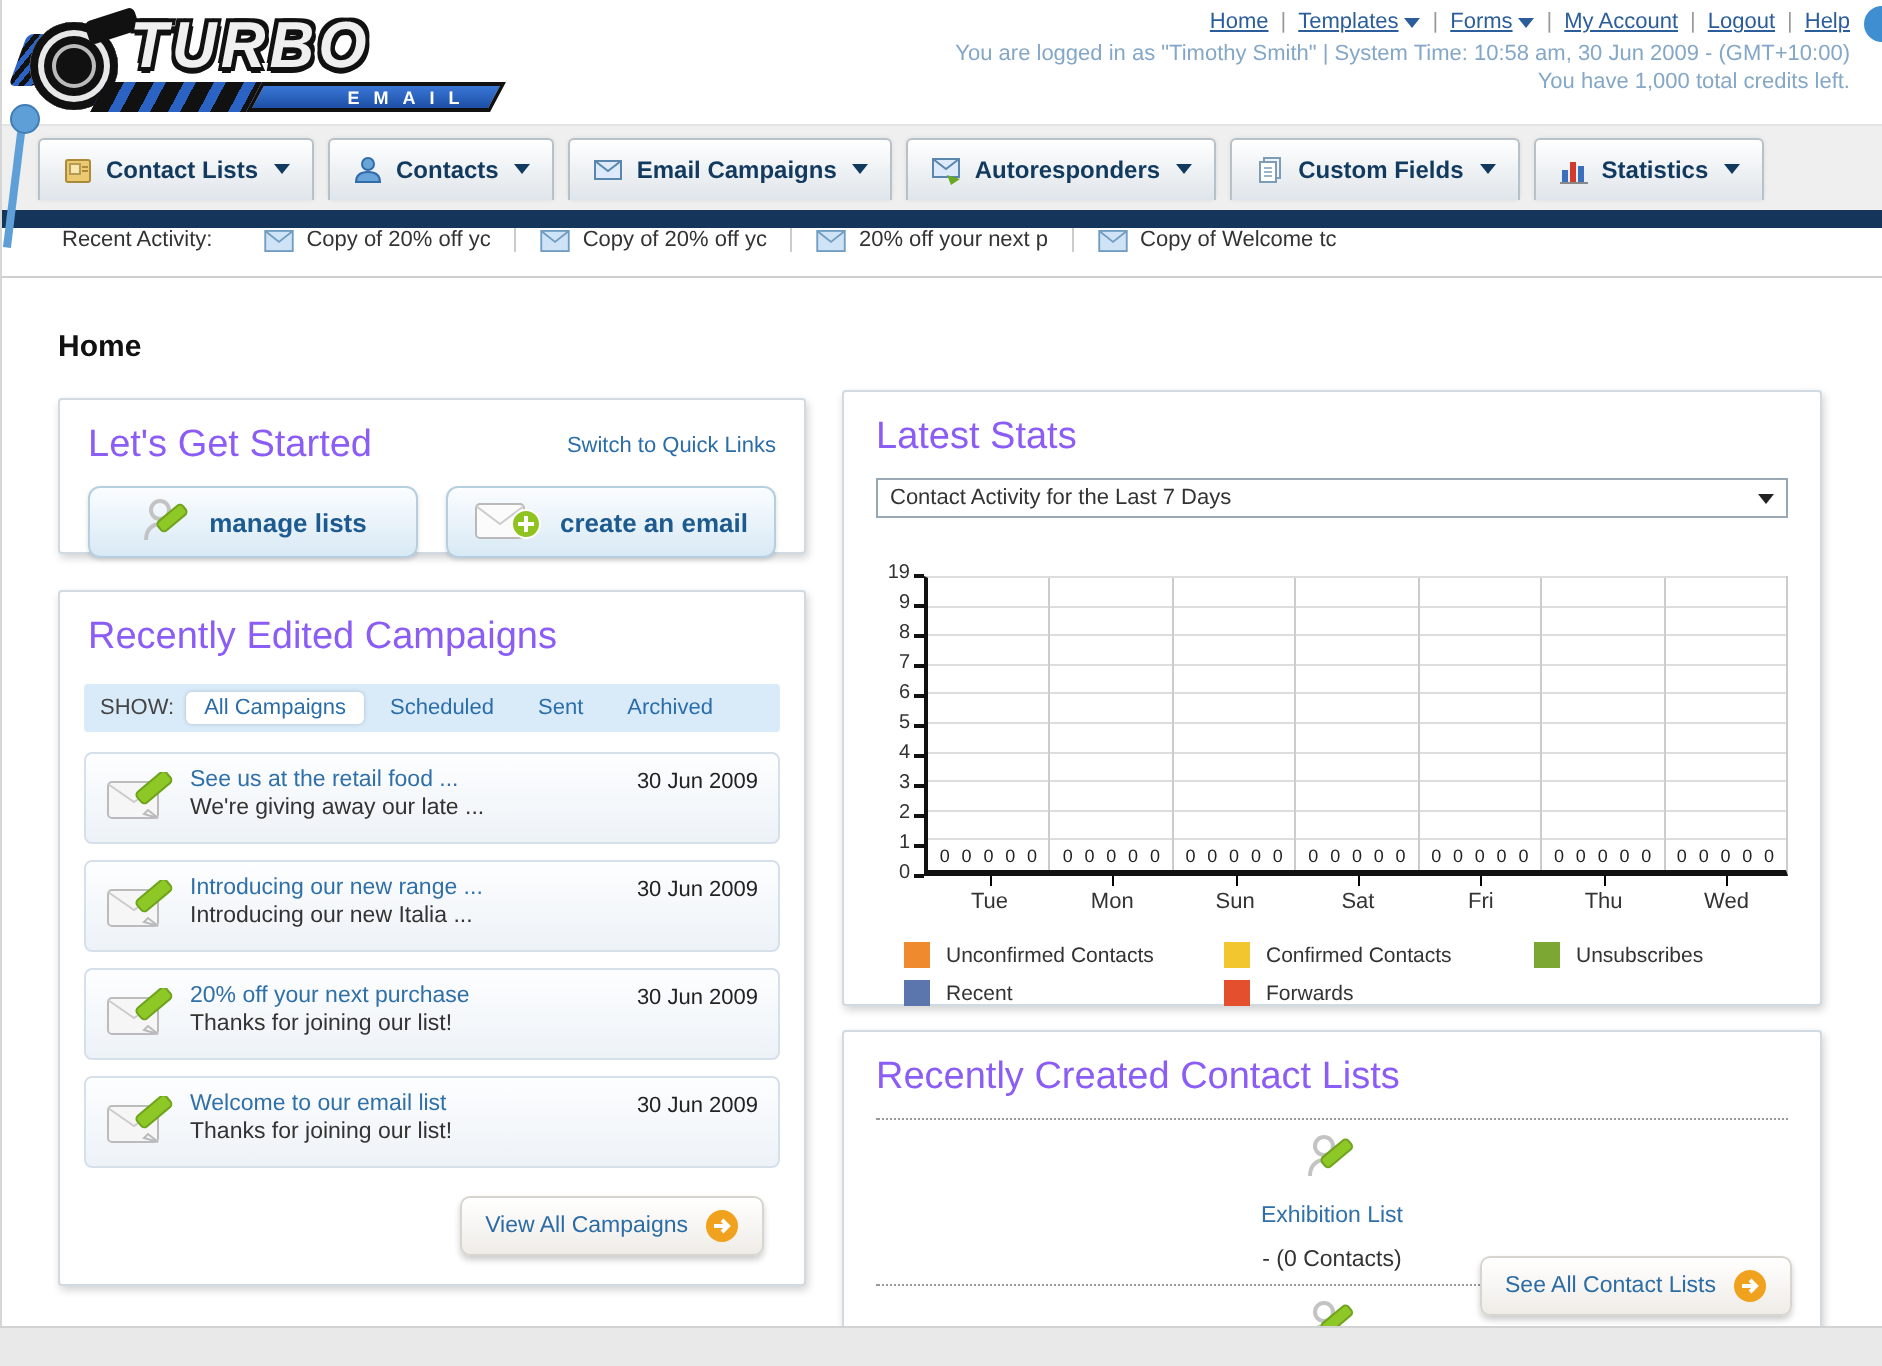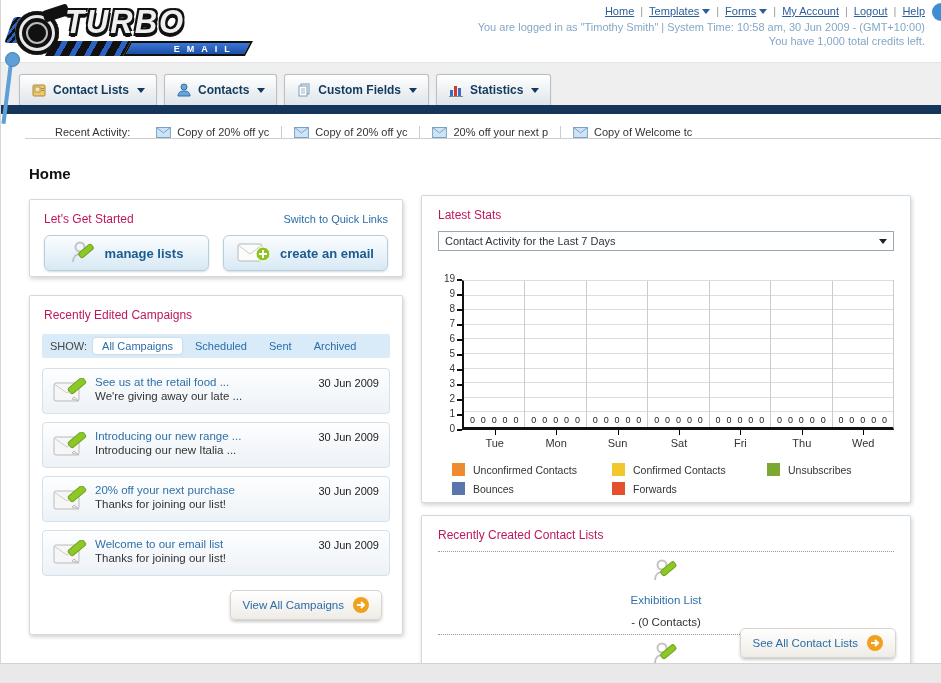--- a/index.html
+++ b/index.html
@@ -29,39 +29,39 @@
   .logo-bar { position:absolute; left:40px; top:38px; width:200px; height:15px; transform:skewX(-28deg); display:flex; }
   .logo-slashes { width:78px; height:100%; background:repeating-linear-gradient(90deg,#111 0 9px,#2a63c4 9px 15px); }
   .logo-email { flex:1; background:linear-gradient(#3a77d6,#1c4fa6); border:2px solid #111; display:flex; align-items:center; justify-content:flex-end; padding-right:10px; }
   .logo-email span { transform:skewX(28deg); color:#fff; font-size:9px; font-weight:bold; letter-spacing:7px; }
 
   
   .pin-line { position:absolute; left:4px; top:66px; width:4px; height:58px; background:#5e9fd8; transform:rotate(7deg); z-index:30; }
   .pin-head { position:absolute; left:4px; top:52px; width:15px; height:15px; border-radius:50%; background:#5e9fd8; border:1px solid #3f7db5; z-index:31; }
 
   
-  .navstrip { position:relative; height:43px; background:#efefef; border-top:1px solid #e3e3e3; padding-left:18px; display:flex; align-items:flex-end; gap:7px; }
+  .navstrip { position:relative; height:43px; background:#efefef; border-top:1px solid #e3e3e3; padding-left:18px; display:flex; align-items:center; gap:7px; }
   .tab { height:31px; display:flex; align-items:center; gap:6px; padding:0 11px; background:linear-gradient(#ffffff,#dfe5ea);
       border:1px solid #b7c1c9; border-bottom:none; border-radius:3px 3px 0 0; font-size:12px; font-weight:bold; color:#123a5e; cursor:pointer; box-shadow:0 0 2px rgba(0,0,0,.08); }
   .tab svg { flex:none; }
   .tab .caret { width:0; height:0; border-left:4px solid transparent; border-right:4px solid transparent; border-top:5px solid #123a5e; margin-left:2px; }
   .darkbar { height:9px; background:#15365a; }
 
   
-  .activitybar { height:25px; display:flex; align-items:flex-end; padding-left:30px; font-size:11px; color:#333; border-bottom:1px solid #cfcfcf; background:#fff;margin-left:24px; }
+  .activitybar { height:25px; display:flex; align-items:flex-start; padding-left:30px; font-size:11px; color:#333; border-bottom:1px solid #cfcfcf; background:#fff; }
   .activitybar .actlabel { margin-right:14px; color:#333; }
   .actitem { display:flex; align-items:center; gap:6px; padding:0 12px; border-left:1px solid #ccc; cursor:pointer; color:#333; white-space:nowrap; }
   .actitem:first-of-type { border-left:none; }
 
   
   .content { position:relative; }
   .page-title { position:absolute; left:28px; top:26px; font-size:15px; font-weight:bold; color:#111; }
 
   .panel { position:absolute; background:#fff; border:1px solid #cfdae3; border-radius:2px; box-shadow:1px 2px 4px rgba(0,0,0,.18); }
-  .panel-title { font-size:12px; color:#be185d; }
+  .panel-title { font-size:19px; color:#8b5cf6; }
 
   
   #panel-get-started { left:28px; top:60px; width:374px; height:78px; padding:12px 14px; }
   .gs-head { display:flex; justify-content:space-between; align-items:center; margin-bottom:9px; }
   .gs-link { font-size:11px; color:#2b6da8; cursor:pointer; }
   .gs-buttons { display:flex; gap:14px; }
   .gs-btn { flex:1; height:36px; display:flex; align-items:center; justify-content:center; gap:9px;
       background:linear-gradient(#fbfdff,#d8e9f5); border:1px solid #b5cfdf; border-radius:6px; box-shadow:0 1px 2px rgba(0,0,0,.15);
       font-size:13px; font-weight:bold; color:#1d5a8f; cursor:pointer; }
 
@@ -169,20 +169,37 @@
         </svg>
       <span>Contact Lists</span>
         <span class="caret"></span>
     </div>
     <div class="tab">
       <svg width="16" height="16" viewBox="0 0 16 16">
           <circle cx="8" cy="5" r="3" fill="#6aa3d8" stroke="#2f6da8"></circle>
           <path d="M2 14c0-4 3-5 6-5s6 1 6 5z" fill="#6aa3d8" stroke="#2f6da8"></path>
         </svg>
       <span>Contacts</span>
+        <span class="caret"></span>
+    </div>
+    <div class="tab">
+      <svg width="16" height="16" viewBox="0 0 16 16">
+          <rect x="1.5" y="3.5" width="13" height="9" fill="#dceafc" stroke="#5b86ad"></rect>
+          <path d="M1.5 3.5l6.5 5 6.5-5" fill="none" stroke="#5b86ad"></path>
+        </svg>
+      <span>Email Campaigns</span>
+        <span class="caret"></span>
+    </div>
+    <div class="tab">
+      <svg width="16" height="16" viewBox="0 0 16 16">
+          <rect x="1.5" y="2.5" width="13" height="9" fill="#dceafc" stroke="#5b86ad"></rect>
+          <path d="M1.5 2.5l6.5 5 6.5-5" fill="none" stroke="#5b86ad"></path>
+          <path d="M8.5 10.5L15 12.5 10.5 15.5z" fill="#6aa823"></path>
+        </svg>
+      <span>Autoresponders</span>
         <span class="caret"></span>
     </div>
     <div class="tab">
       <svg width="16" height="16" viewBox="0 0 16 16">
           <rect x="5" y="2" width="8" height="10" fill="#eef4f9" stroke="#7d9cb5"></rect>
           <rect x="3" y="4" width="8" height="10" fill="#ffffff" stroke="#7d9cb5"></rect>
           <path d="M5 7h4M5 9h4M5 11h4" stroke="#9fb6c8"></path>
         </svg>
       <span>Custom Fields</span>
         <span class="caret"></span>
@@ -443,21 +460,21 @@
           <div class="lgitem">
             <span class="sw" style="background: rgb(242, 198, 47);"></span>
             <span class="lgtext">Confirmed Contacts</span>
           </div>
           <div class="lgitem">
             <span class="sw" style="background: rgb(124, 167, 51);"></span>
             <span class="lgtext">Unsubscribes</span>
           </div>
           <div class="lgitem">
             <span class="sw" style="background: rgb(90, 118, 173);"></span>
-            <span class="lgtext">Bounces</span>
+            <span class="lgtext">Recent</span>
           </div>
           <div class="lgitem">
             <span class="sw" style="background: rgb(228, 80, 46);"></span>
             <span class="lgtext">Forwards</span>
           </div>
         </div>
     </div>
 
     <div class="panel" id="panel-lists">
       <div class="panel-title">Recently Created Contact Lists</div>

